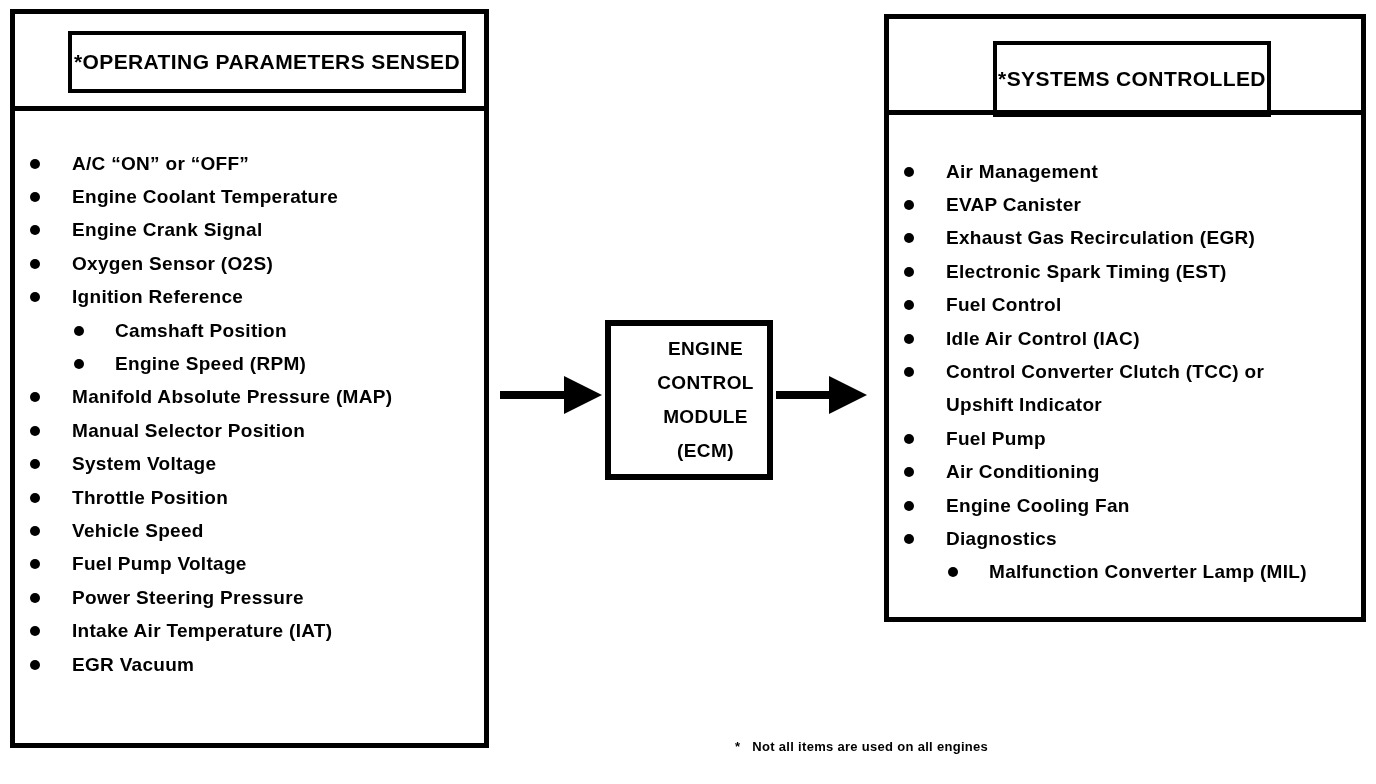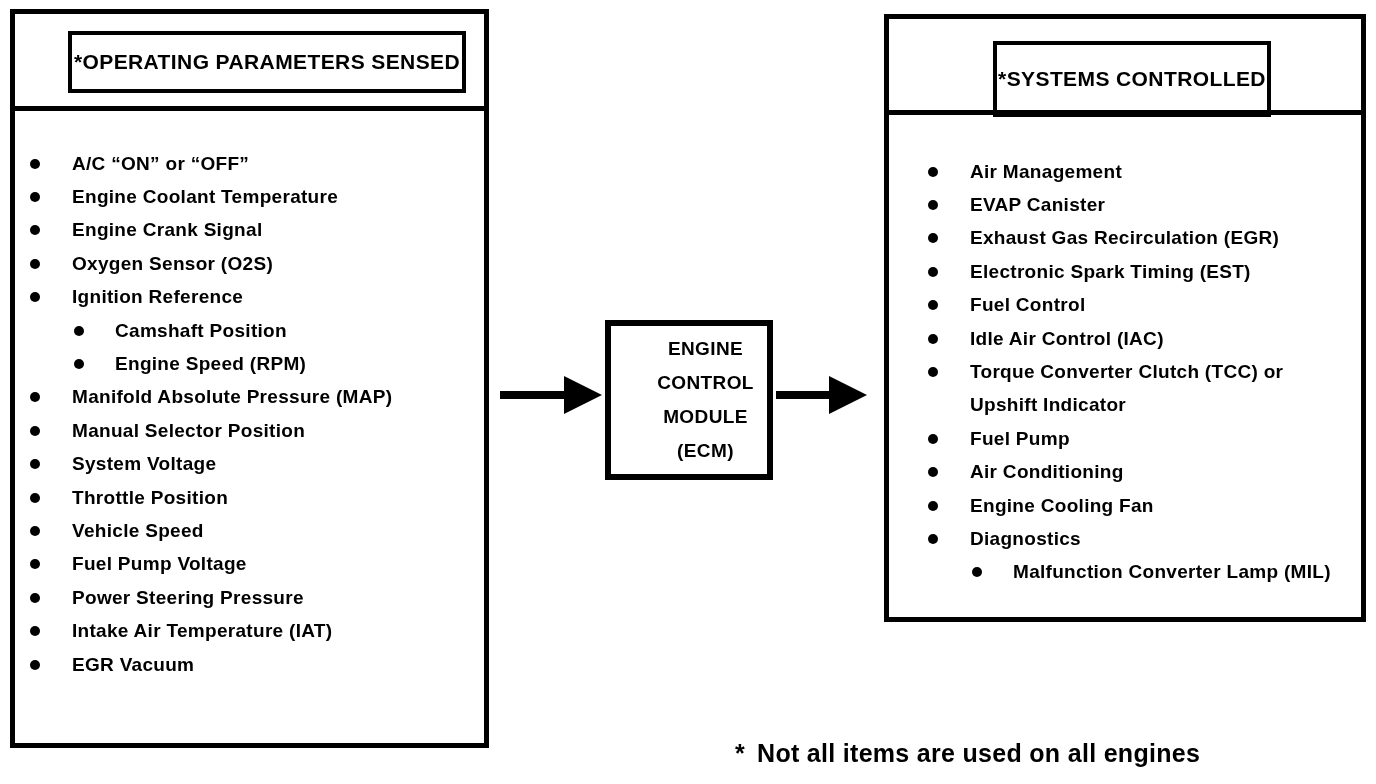--- a/index.html
+++ b/index.html
@@ -42,21 +42,21 @@
     letter-spacing: 0.4px;
     white-space: nowrap;
   }
   .panel-left  .title-box { left: 33px;  top: 17px; width: 398px; height: 62px; margin-left: 20px; }
   .panel-right .title-box { left: 104px; top: 22px; width: 278px; height: 76px; }
 
   .panel-list {
     list-style: none;
   }
   .panel-left  .panel-list { padding-top: 36px; }
-  .panel-right .panel-list { padding-top: 40px; padding-left: 24px; }
+  .panel-right .panel-list { padding-top: 40px; }
 
   .row {
     display: flex;
     align-items: center;
     height: 33.4px;
     font-weight: 700;
     font-size: 19px;
     letter-spacing: 0.3px;
     white-space: nowrap;
   }
@@ -124,21 +124,21 @@
   }
   .arrow-left  .head { left: 64px; }
   .arrow-right .head { left: 53px; }
 
   
   .footnote {
     position: absolute;
     left: 735px;
     top: 739px;
     font-weight: 700;
-    font-size: 25px;
+    font-size: 13px;
     letter-spacing: 0.3px;
     white-space: nowrap;
   }
   .footnote .marker { margin-right: 12px; }
 </style>
 </head>
 <body>
 
 <div class="canvas">
 
@@ -259,21 +259,21 @@
         <li class="row">
           <span class="bullet"></span>
           <span class="label">Fuel Control</span>
         </li>
         <li class="row">
           <span class="bullet"></span>
           <span class="label">Idle Air Control (IAC)</span>
         </li>
         <li class="row">
           <span class="bullet"></span>
-          <span class="label">Torque Converter Clutch (TCC) or</span>
+          <span class="label">Control Converter Clutch (TCC) or</span>
         </li>
         <li class="row nobullet">
           <span class="bullet"></span>
           <span class="label">Upshift Indicator</span>
         </li>
         <li class="row">
           <span class="bullet"></span>
           <span class="label">Fuel Pump</span>
         </li>
         <li class="row">

